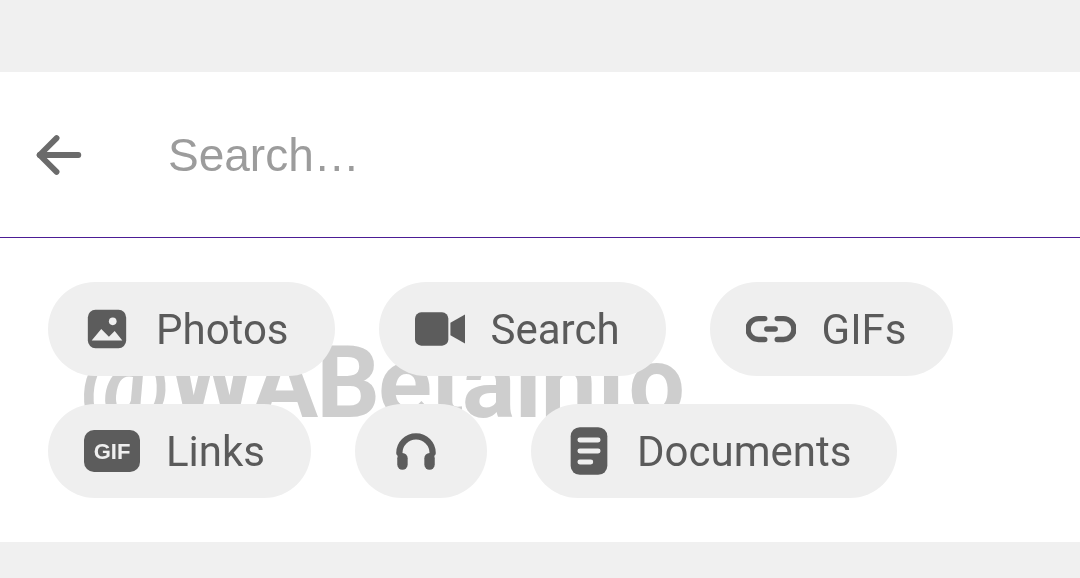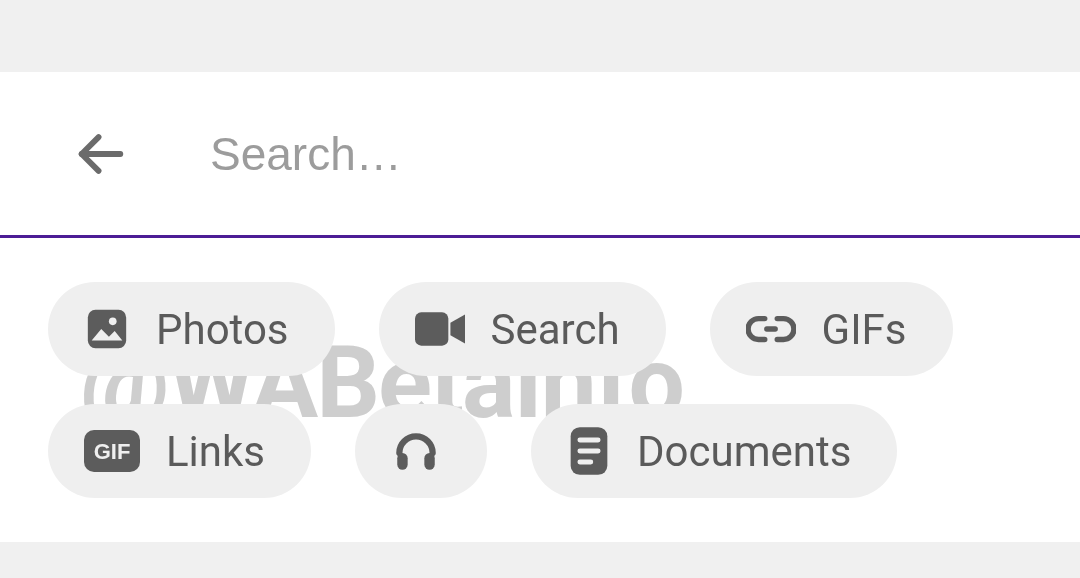--- a/index.html
+++ b/index.html
@@ -11,22 +11,22 @@
     height: 72px;
     background: #f0f0f0;
   }
 
   .search-bar {
     width: 100%;
     height: 166px;
     background: #ffffff;
     display: flex;
     align-items: center;
-    padding-left: 72px;
-    border-bottom: 3px solid #4c1d95;
+    padding-left: 30px;
+    border-bottom: 1px solid #4c1d95;
   }
 
   .back-arrow {
     color: #6b6b6b;
     cursor: pointer;
     display: flex;
     align-items: center;
     justify-content: center;
   }
 

